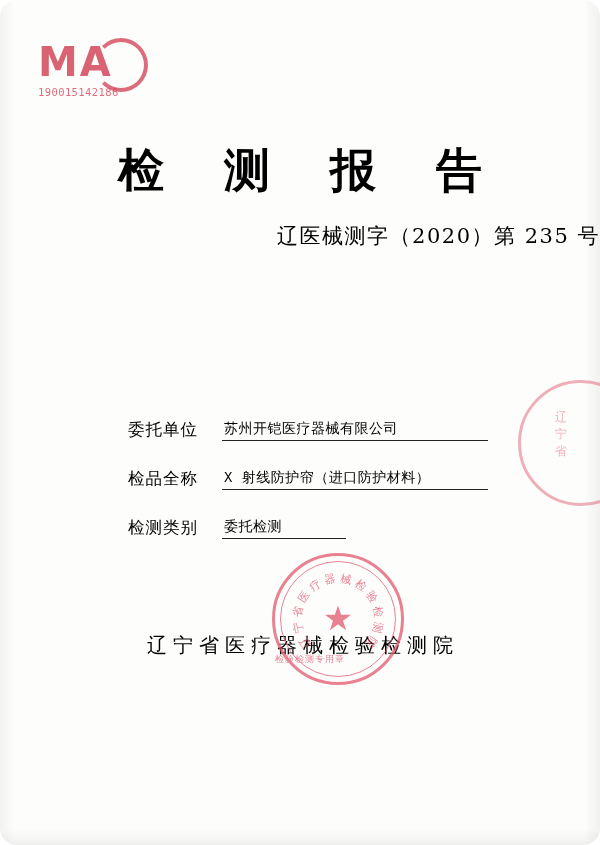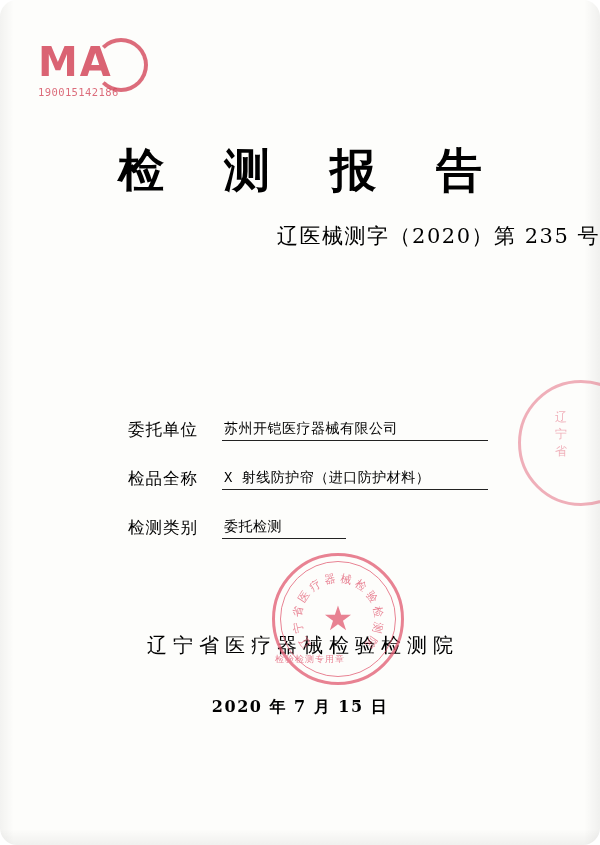--- a/index.html
+++ b/index.html
@@ -259,21 +259,20 @@
       <div class="field-label">检品全称</div>
       <div class="field-value">X 射线防护帘（进口防护材料）</div>
     </div>
     <div class="field-row">
       <div class="field-label">检测类别</div>
       <div class="field-value short">委托检测</div>
     </div>
   </div>
 
   <div id="issuer">辽宁省医疗器械检验检测院</div>
-  <div id="issue-date">2020 年 7 月 15 日</div>
 
   <div class="seal" id="seal-main">
     <div class="seal-inner"></div>
     <div class="seal-star">★</div>
     <div class="seal-text">
 
     <span style="transform: rotate(-125deg) translate(-50%, -48px) rotate(0deg); transform-origin: 0px 0px; left: 50%; top: 50%;">辽</span>
         <span style="transform: rotate(-102.273deg) translate(-50%, -48px) rotate(0deg); transform-origin: 0px 0px; left: 50%; top: 50%;">宁</span>
         <span style="transform: rotate(-79.5455deg) translate(-50%, -48px) rotate(0deg); transform-origin: 0px 0px; left: 50%; top: 50%;">省</span>
         <span style="transform: rotate(-56.8182deg) translate(-50%, -48px) rotate(0deg); transform-origin: 0px 0px; left: 50%; top: 50%;">医</span>

